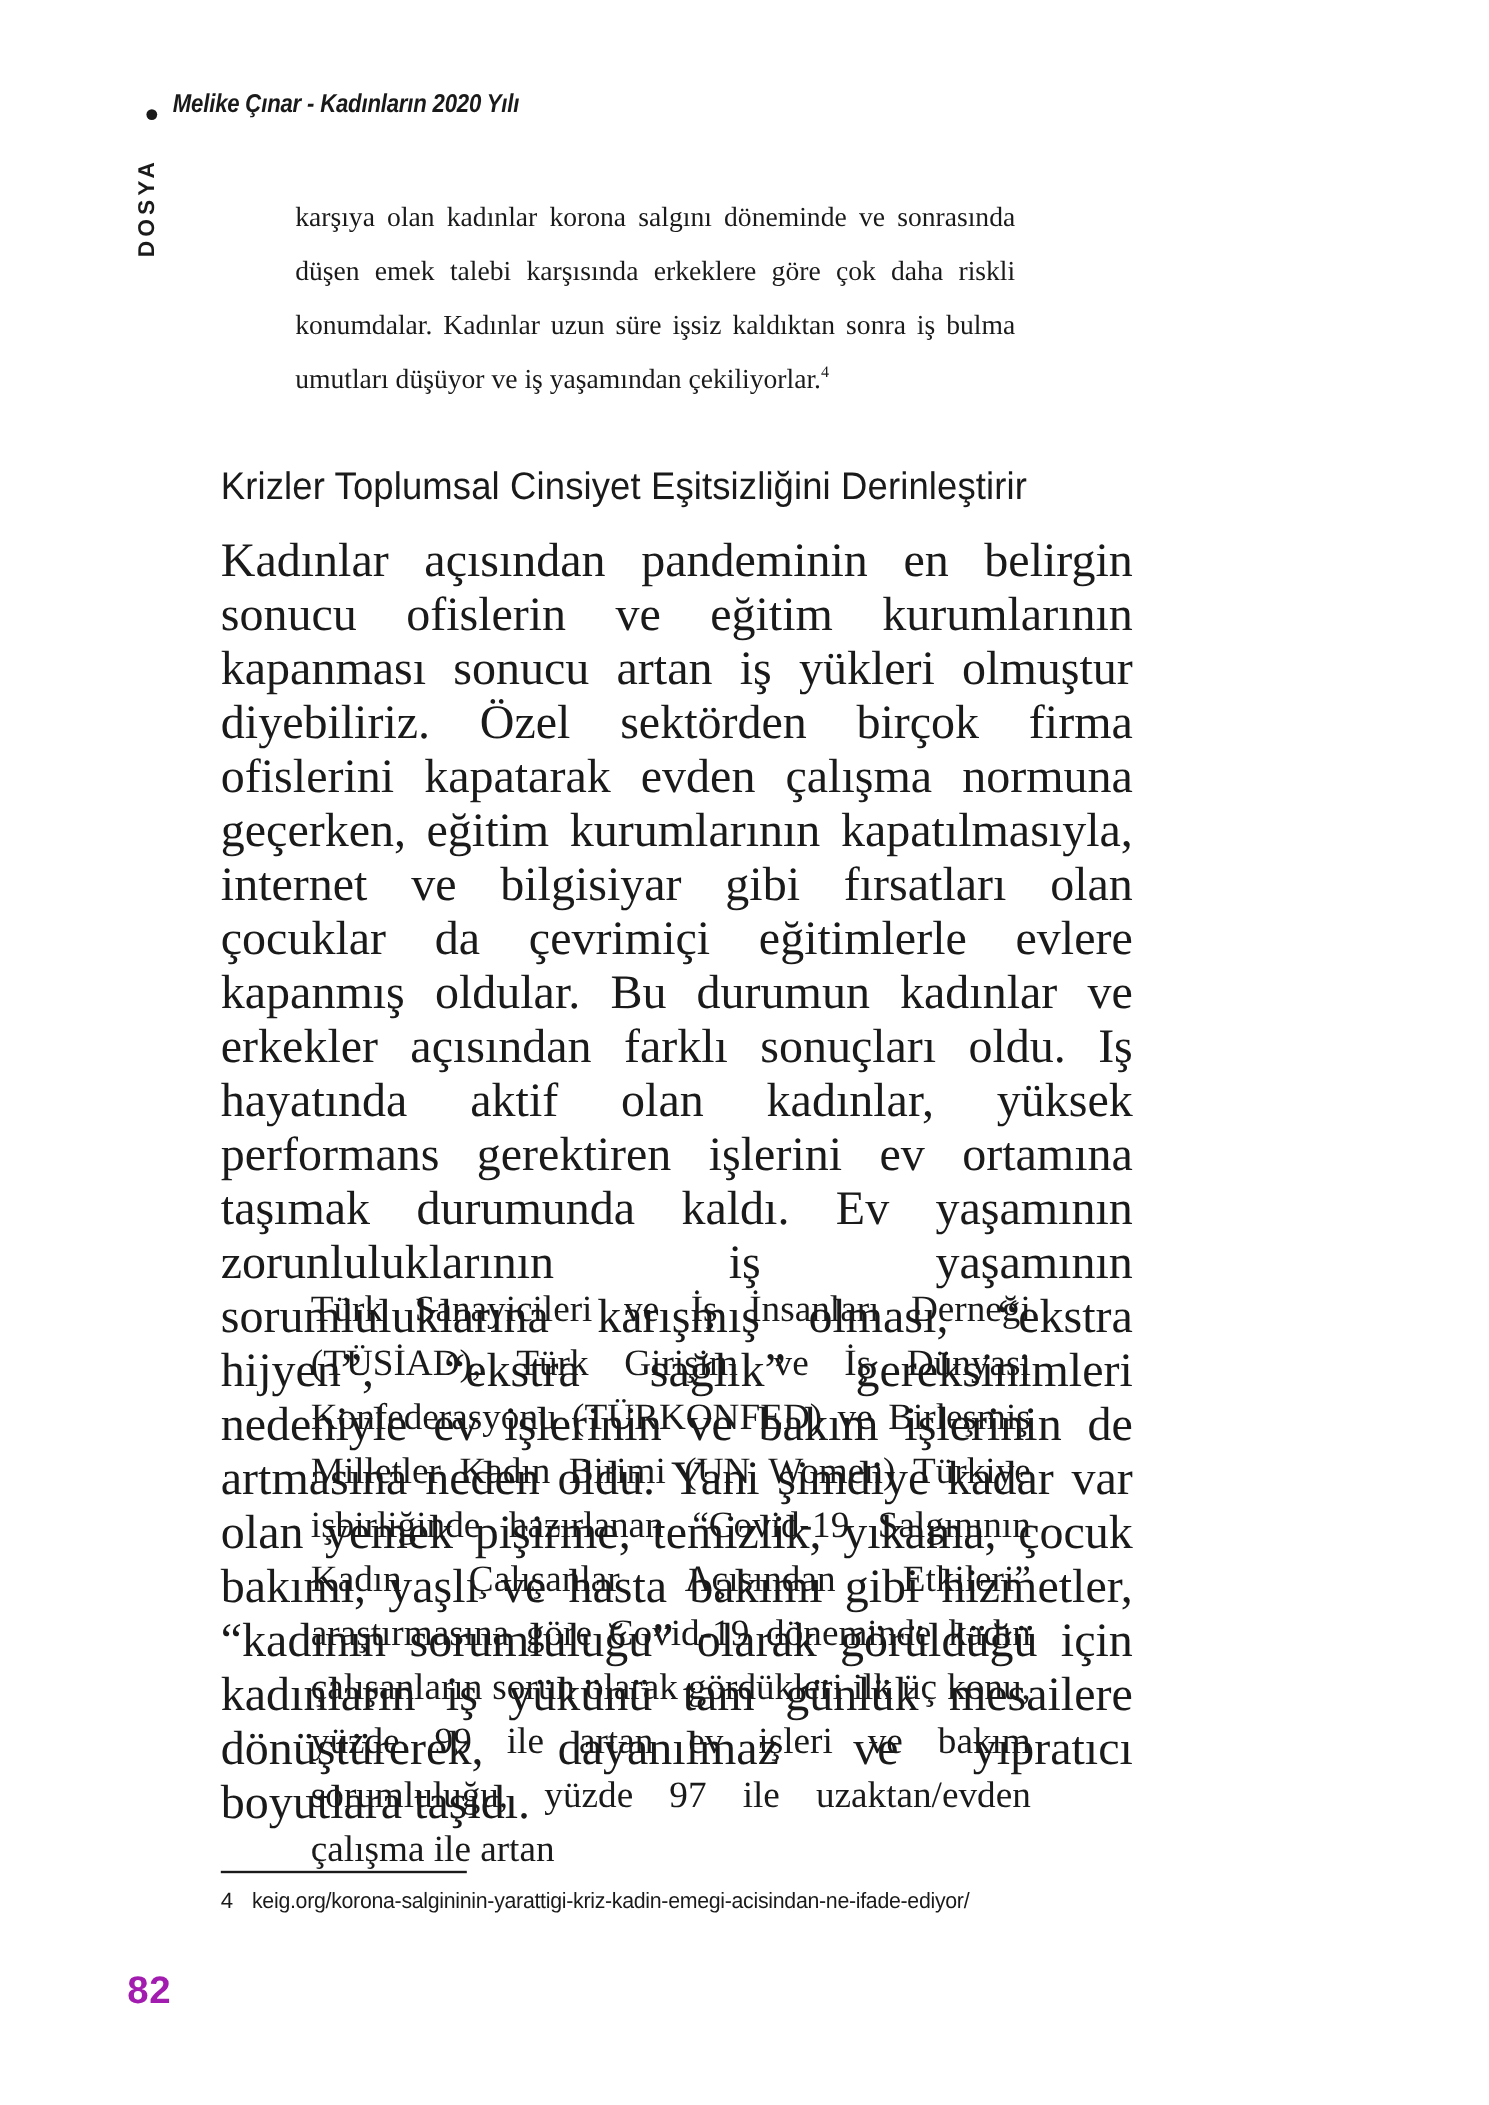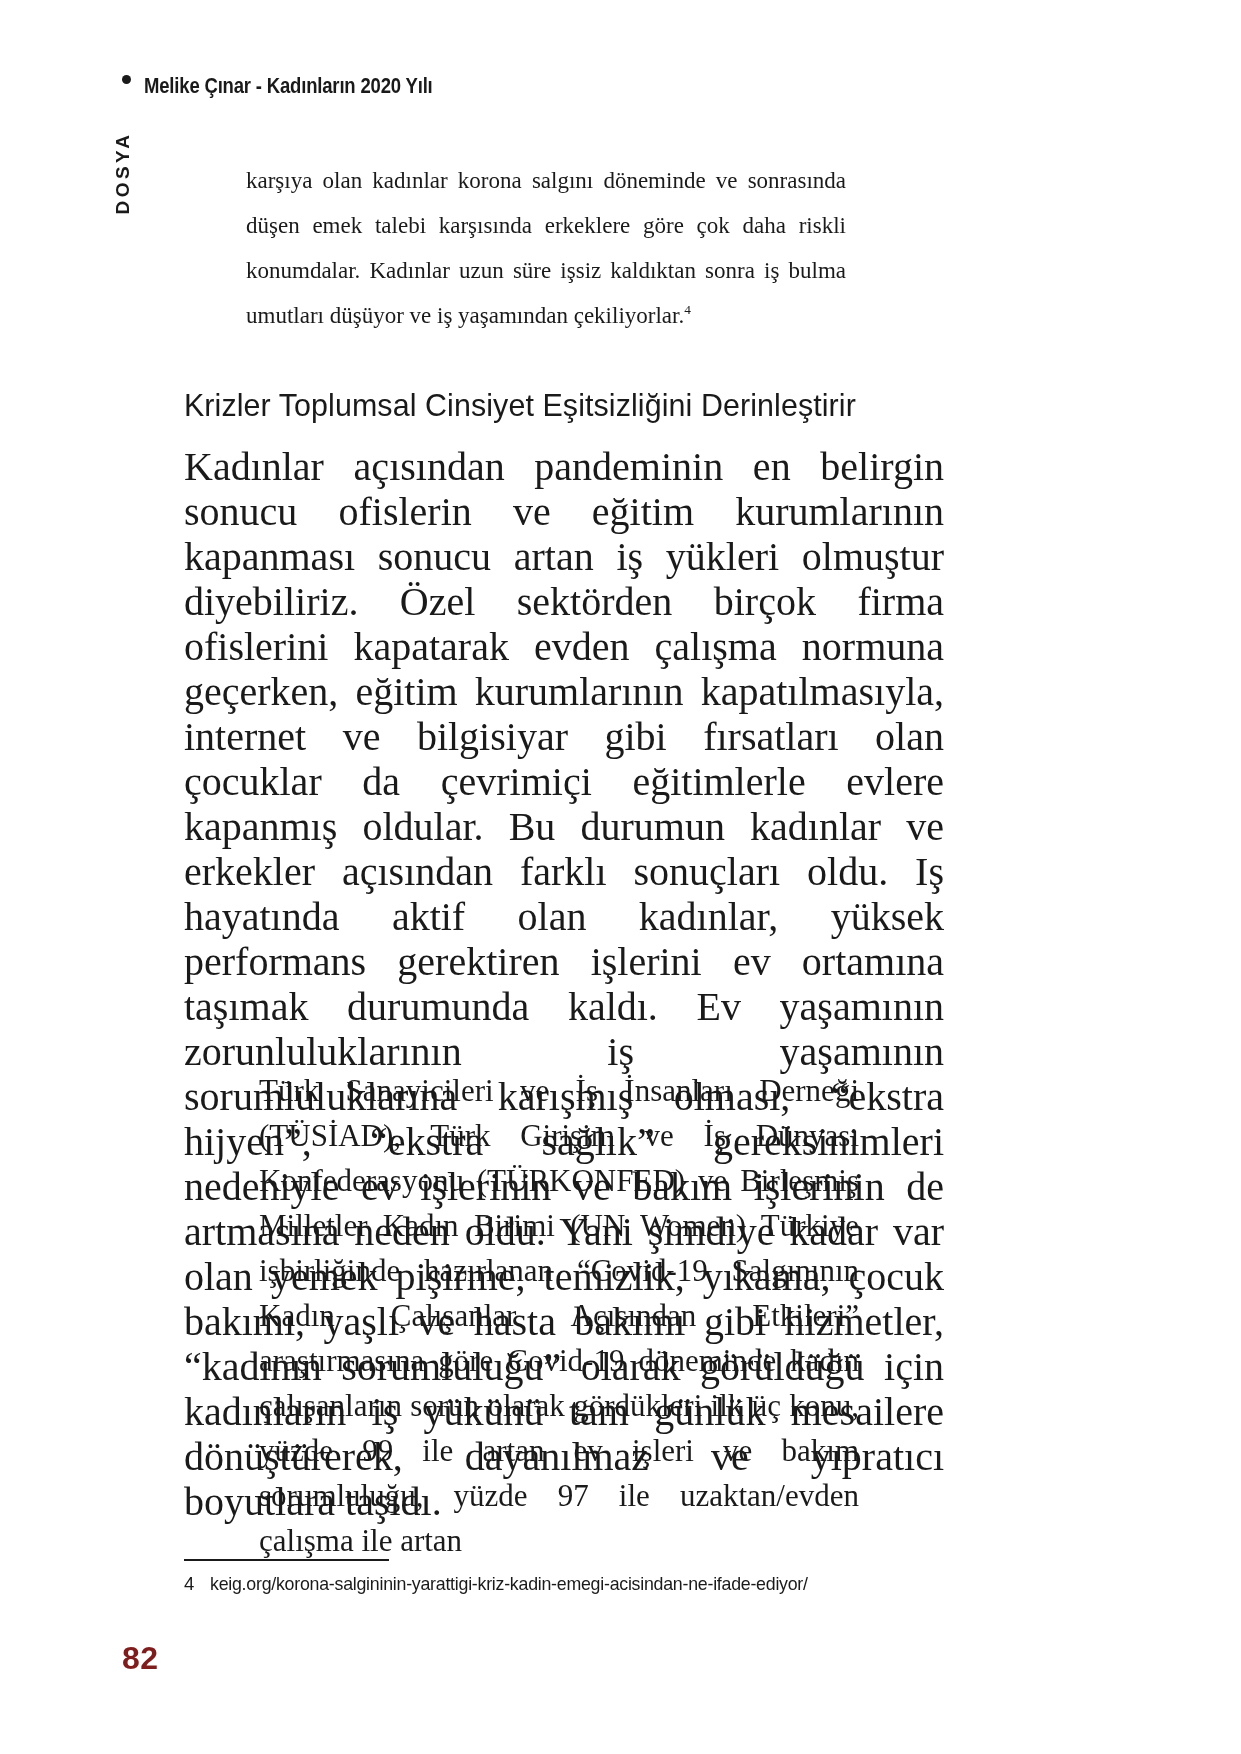--- a/index.html
+++ b/index.html
@@ -20,23 +20,24 @@
     position: absolute;
     inset: 0;
   }
 
   
   .running-header {
     position: absolute;
     left: 122px;
     top: 74px;
     display: flex;
-    align-items: flex-start;
+    align-items: flex-end;
     gap: 13px;
     white-space: nowrap;
+    font-style: italic;
   }
   .header-bullet {
     width: 9px;
     height: 9px;
     border-radius: 50%;
     background: #1a1a1a;
     display: block;
     flex: none;
     position: relative;
     top: 1px;
@@ -153,27 +154,27 @@
     display: flex;
     gap: 16px;
     white-space: nowrap;
   }
   .footnote-num { flex: none; }
   .footnote-text { transform: scaleX(0.96); transform-origin: left center; }
 
   
   .page-number {
     position: absolute;
-    left: 122px;
+    left: 106px;
     top: 1640px;
     font-family: "Liberation Sans", sans-serif;
     font-size: 32px;
     font-weight: 700;
     letter-spacing: 0.5px;
-    color: #7f1d1d;
+    color: #a21caf;
   }
 </style>
 </head>
 <body>
 
 <div class="page">
 
   <div class="running-header">
     <span class="header-bullet"></span>
     <span class="header-text"><span>Melike Çınar</span><span> - </span><span class="header-title">Kadınların 2020 Yılı</span></span>

